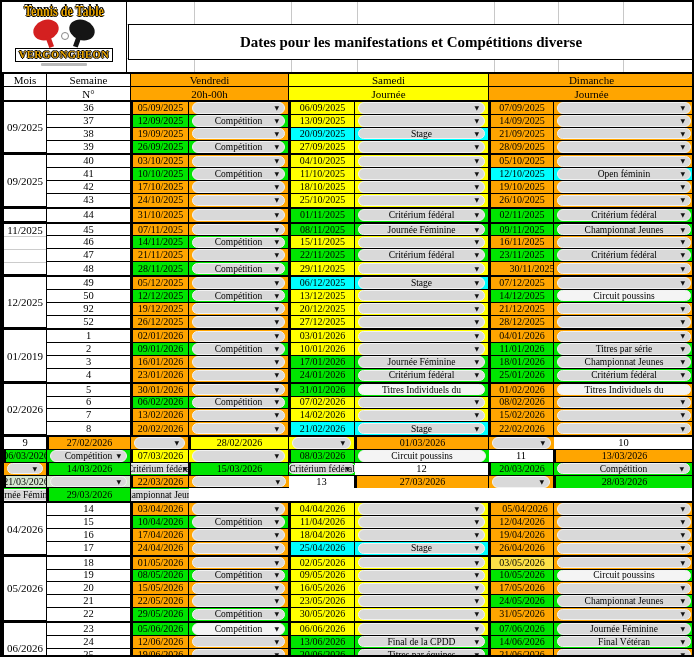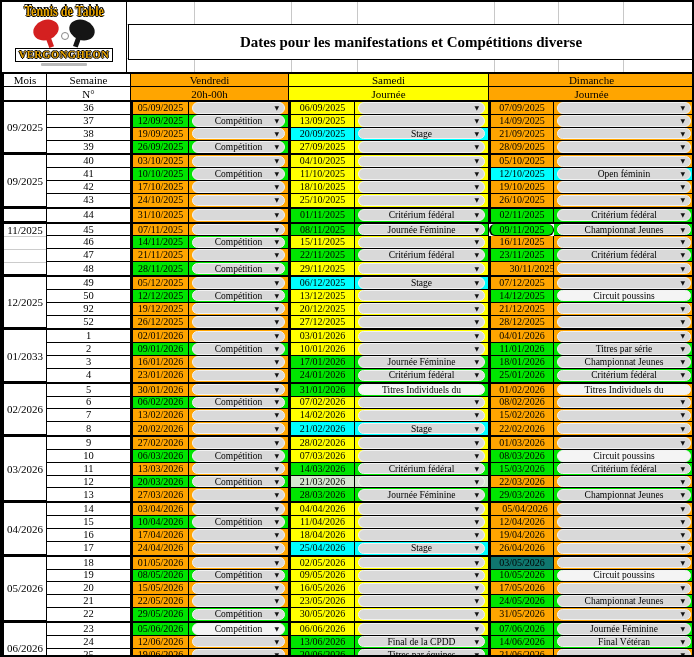--- a/index.html
+++ b/index.html
@@ -348,21 +348,21 @@
             <span class="arr">▼</span>
           </div>
         </div>
         <div class="cell datec" style="background: rgb(0, 229, 0); border-left: 2px solid rgb(0, 0, 0);">08/11/2025</div>
         <div class="cell dropc" style="background: rgb(0, 229, 0);">
           <div class="pill">
             <span>Journée Féminine</span>
             <span class="arr">▼</span>
           </div>
         </div>
-        <div class="cell datec" style="background: rgb(0, 229, 0); border-left: 2px solid rgb(0, 0, 0); border-radius: 6px;">09/11/2025</div>
+        <div class="cell datec" style="background: rgb(0, 229, 0); border-left: 2px solid rgb(0, 0, 0);">09/11/2025</div>
         <div class="cell dropc lastcol" style="background: rgb(0, 229, 0);">
           <div class="pill">
             <span>Championnat Jeunes</span>
             <span class="arr">▼</span>
           </div>
         </div>
         <div class="cell num">46</div>
         <div class="cell datec" style="background: rgb(0, 229, 0); border-left: 2px solid rgb(0, 0, 0);">14/11/2025</div>
         <div class="cell dropc" style="background: rgb(0, 229, 0);">
           <div class="pill">
@@ -513,21 +513,21 @@
         </div>
         <div class="cell datec lastrow" style="background: rgb(255, 165, 0); border-left: 2px solid rgb(0, 0, 0);">28/12/2025</div>
         <div class="cell dropc lastrow lastcol" style="background: rgb(255, 165, 0);">
           <div class="pill">
             <span></span>
             <span class="arr">▼</span>
           </div>
         </div>
       </div>
       <div class="group">
-        <div class="cell month" style="grid-row: 1 / span 4;">01/2033</div>
+        <div class="cell month" style="grid-row: 1 / span 4;">01/2019</div>
         <div class="cell num">1</div>
         <div class="cell datec" style="background: rgb(255, 165, 0); border-left: 2px solid rgb(0, 0, 0);">02/01/2026</div>
         <div class="cell dropc" style="background: rgb(255, 165, 0);">
           <div class="pill">
             <span></span>
             <span class="arr">▼</span>
           </div>
         </div>
         <div class="cell datec" style="background: rgb(255, 255, 0); border-left: 2px solid rgb(0, 0, 0);">03/01/2026</div>
         <div class="cell dropc" style="background: rgb(255, 255, 0);">
@@ -693,21 +693,20 @@
         </div>
         <div class="cell datec lastrow" style="background: rgb(255, 165, 0); border-left: 2px solid rgb(0, 0, 0); text-align: right;">22/02/2026</div>
         <div class="cell dropc lastrow lastcol" style="background: rgb(255, 165, 0);">
           <div class="pill">
             <span></span>
             <span class="arr">▼</span>
           </div>
         </div>
       </div>
       <div class="group">
-        <div class="cell month" style="grid-row: 1 / span 5;">03/2026</div>
         <div class="cell num">9</div>
         <div class="cell datec" style="background: rgb(255, 165, 0); border-left: 2px solid rgb(0, 0, 0);">27/02/2026</div>
         <div class="cell dropc" style="background: rgb(255, 165, 0);">
           <div class="pill">
             <span></span>
             <span class="arr">▼</span>
           </div>
         </div>
         <div class="cell datec" style="background: rgb(255, 255, 0); border-left: 2px solid rgb(0, 0, 0);">28/02/2026</div>
         <div class="cell dropc" style="background: rgb(255, 255, 0);">
@@ -912,21 +911,21 @@
             <span class="arr">▼</span>
           </div>
         </div>
         <div class="cell datec" style="background: rgb(255, 255, 0); border-left: 2px solid rgb(0, 0, 0);">02/05/2026</div>
         <div class="cell dropc" style="background: rgb(255, 255, 0);">
           <div class="pill">
             <span></span>
             <span class="arr">▼</span>
           </div>
         </div>
-        <div class="cell datec" style="background: #0f766e; border-left: 2px solid rgb(0, 0, 0);">03/05/2026</div>
+        <div class="cell datec" style="background: #fde047; border-left: 2px solid rgb(0, 0, 0);">03/05/2026</div>
         <div class="cell dropc lastcol" style="background: rgb(255, 165, 0);">
           <div class="pill">
             <span></span>
             <span class="arr">▼</span>
           </div>
         </div>
         <div class="cell num">19</div>
         <div class="cell datec" style="background: rgb(0, 229, 0); border-left: 2px solid rgb(0, 0, 0);">08/05/2026</div>
         <div class="cell dropc" style="background: rgb(0, 229, 0);">
           <div class="pill">

